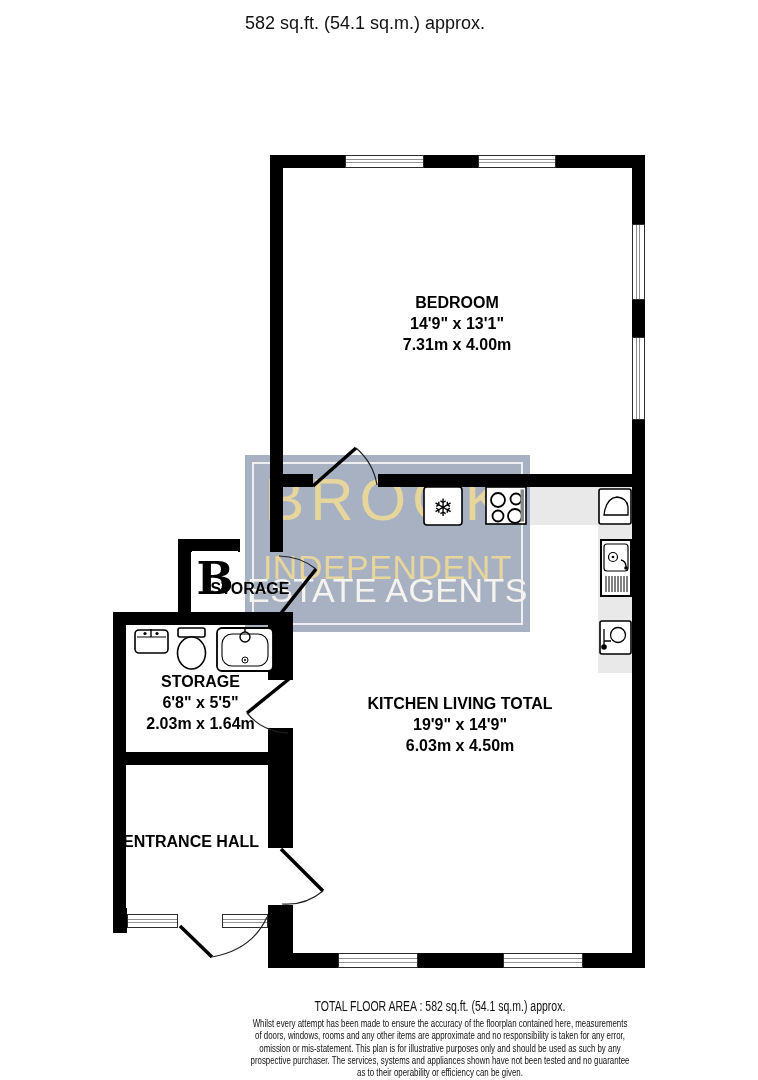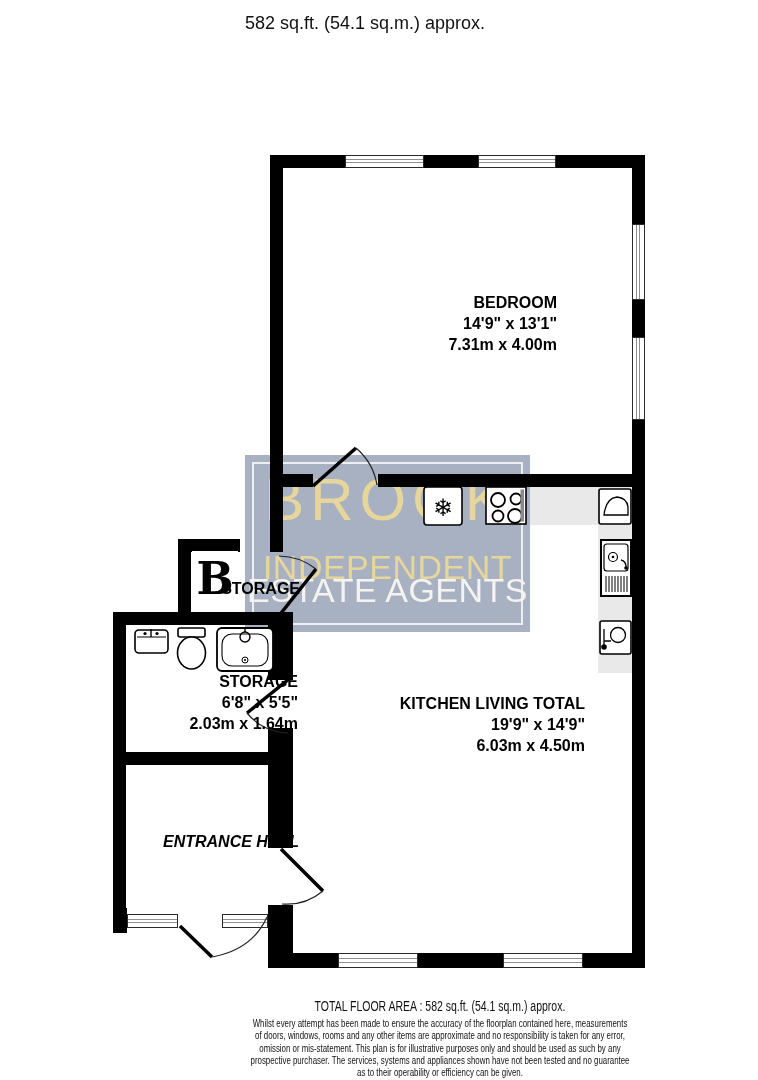--- a/index.html
+++ b/index.html
@@ -13,21 +13,21 @@
   .win{position:absolute;background:#fff;border:1px solid #2b2b2b;box-sizing:border-box;z-index:4;
        background-repeat:no-repeat;}
   .win-h{background-image:linear-gradient(#8f8f8f,#8f8f8f),linear-gradient(#8f8f8f,#8f8f8f);
          background-size:100% 1px;background-position:0 32%,0 64%;}
   .win-v{background-image:linear-gradient(#8f8f8f,#8f8f8f),linear-gradient(#8f8f8f,#8f8f8f);
          background-size:1px 100%;background-position:32% 0,64% 0;}
   svg.lines{position:absolute;left:0;top:0;z-index:5;pointer-events:none;}
   .logo-box{position:absolute;left:192px;top:551px;width:46px;height:55px;background:#fff;z-index:5;
             display:flex;align-items:center;justify-content:center;
             font-family:"DejaVu Serif",serif;font-weight:bold;font-size:44px;color:#000;line-height:1;}
-  .rlabel{position:absolute;z-index:6;text-align:right;color:#000;font-weight:bold;
+  .rlabel{position:absolute;z-index:6;text-align:center;color:#000;font-weight:bold;
           font-size:16px;line-height:21px;white-space:nowrap;}
   
   #watermark{left:245px;top:455px;width:285px;height:177px;background:#a8b1c2;}
   #watermark .inner-border{position:absolute;left:7px;top:7px;right:7px;bottom:7px;
         border:2px solid rgba(255,255,255,.8);}
   .wm-line{position:absolute;left:0;width:100%;text-align:center;letter-spacing:1px;}
   #wm1{top:0px;font-size:60px;line-height:90px;color:#e7d69b;letter-spacing:6px;}
   #wm2{top:93px;font-size:34px;line-height:38px;color:#e7d69b;letter-spacing:0.5px;}
   #wm3{top:115px;font-size:34px;line-height:40px;color:#f4f3ef;letter-spacing:0.5px;}
   
@@ -178,21 +178,21 @@
   <div class="rlabel" style="left:103px;top:671px;width:195px;">
     <div>STORAGE</div>
     <div>6'8" x 5'5"</div>
     <div>2.03m x 1.64m</div>
   </div>
 
   <div class="rlabel" style="left:200px;top:578px;width:100px;">
     <div>STORAGE</div>
   </div>
 
-  <div class="rlabel" style="left:99px;top:831px;width:200px;font-style:italic;">
+  <div class="rlabel" style="left:91px;top:831px;width:200px;">
     <div>ENTRANCE HALL</div>
   </div>
 
   <div class="abs" id="footer">
     <div class="total">TOTAL FLOOR AREA : 582 sq.ft. (54.1 sq.m.) approx.</div>
     <div class="disclaimer">Whilst every attempt has been made to ensure the accuracy of the floorplan contained here, measurements
 of doors, windows, rooms and any other items are approximate and no responsibility is taken for any error,
 omission or mis-statement. This plan is for illustrative purposes only and should be used as such by any
 prospective purchaser. The services, systems and appliances shown have not been tested and no guarantee
 as to their operability or efficiency can be given.</div>

